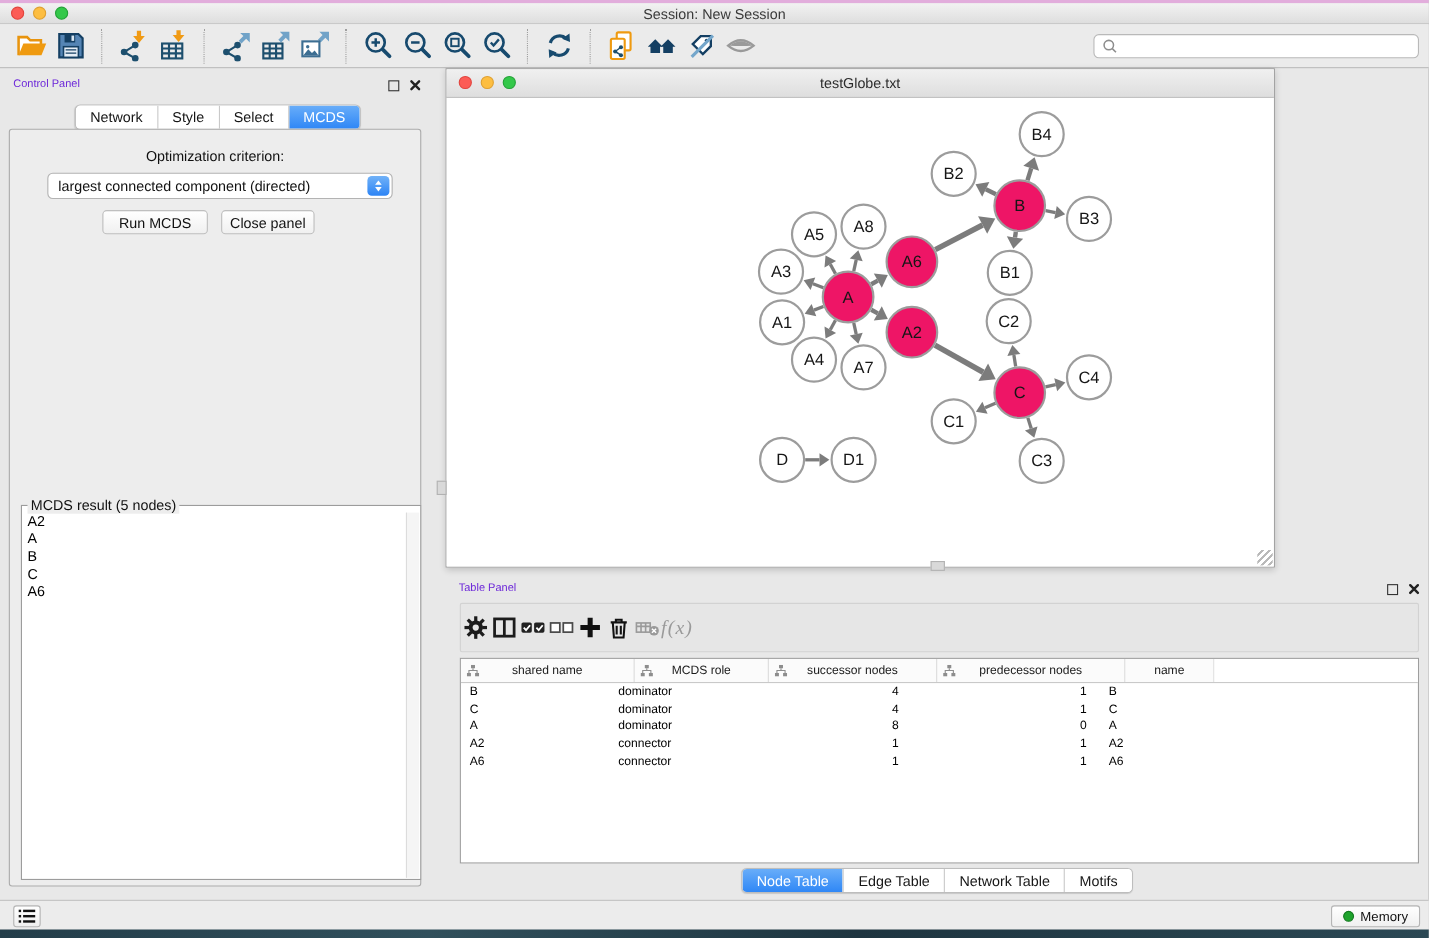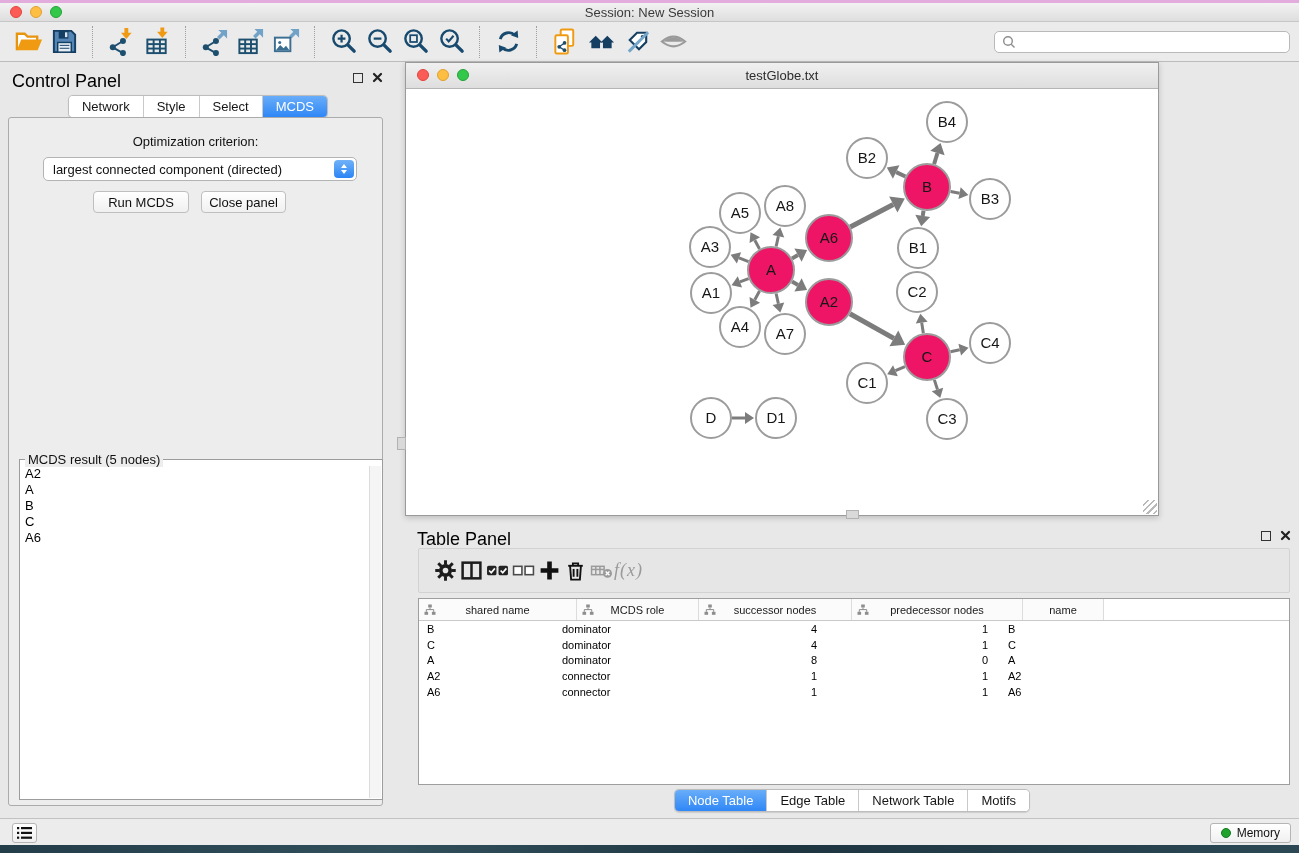--- a/index.html
+++ b/index.html
@@ -19,21 +19,21 @@
   
   .toolbar { position:absolute; left:0; top:22px; width:100%; height:40px; background:#ebebeb; border-bottom:1px solid #bcbcbc; display:flex; align-items:center; padding-left:10px; }
   .tb-btn { width:36px; height:34px; display:flex; align-items:center; justify-content:center; }
   .tb-btn svg { width:29px; height:29px; }
   .tb-sep { width:1px; height:32px; border-left:1px dotted #9f9f9f; margin:0 10px; }
   .searchbox { position:absolute; right:9px; top:9px; width:296px; height:22px; background:#fff; border:1px solid #b9b9b9; border-radius:5px; display:flex; align-items:center; padding-left:7px; }
   .searchbox input { border:none; outline:none; flex:1; font-size:13px; font-family:"Liberation Sans",sans-serif; background:transparent; height:18px; margin-left:5px; }
 
   
   .control-panel { position:absolute; left:0; top:62px; width:391px; height:756px; }
-  .panel-title { position:absolute; left:12px; top:9px; font-size:18px; color:#000000; }
+  .panel-title { position:absolute; left:12px; top:9px; font-size:10px; color:#6d28d9; }
   .panel-icons { position:absolute; right:8px; top:10px; display:flex; gap:9px; align-items:center; }
   .float-ic { width:10px; height:10px; border:1.4px solid #333; background:transparent; }
   .seg { display:inline-flex; border:1px solid #bdbdbd; border-radius:5px; overflow:hidden; background:#fff; box-shadow:0 0.5px 1px rgba(0,0,0,.12); }
   .seg .tab { padding:2px 13px; font-size:13px; line-height:17px; color:#161616; background:#fff; border-left:1px solid #c9c9c9; cursor:default; }
   .seg .tab:first-child { border-left:none; }
   .seg .tab.active { background:linear-gradient(#68adf9,#2f87f6); color:#fff; }
   .cp-tabs { position:absolute; left:5px; right:0; top:33px; display:flex; justify-content:center; }
   .cp-content { position:absolute; left:8px; top:55px; width:375px; height:689px; background:#ededed; border:1px solid #ababab; border-radius:3px; }
   .crit-label { position:absolute; left:0; right:0; top:16px; text-align:center; font-size:13px; color:#111; }
   .crit-select { position:absolute; left:34px; top:39px; width:314px; height:24px; background:#fff; border:1px solid #b3b3b3; border-radius:5px; display:flex; align-items:center; padding-left:9px; font-size:13px; color:#111; }
@@ -57,21 +57,21 @@
   .net-canvas { position:absolute; left:0; top:26px; right:0; bottom:0; background:#fff; }
   .net-canvas svg { position:absolute; left:0; top:0; }
   .resize-grip { position:absolute; right:1px; bottom:1px; width:14px; height:14px; background:repeating-linear-gradient(135deg,transparent 0 3px,#b9b9b9 3px 4.5px); }
 
   
   .grip-v { position:absolute; left:397px; top:437px; width:9px; height:13px; background:#d9d9d9; border:1px solid #b2b2b2; }
   .grip-h { position:absolute; left:846px; top:510px; width:13px; height:9px; background:#d9d9d9; border:1px solid #b2b2b2; }
 
   
   .table-panel { position:absolute; left:405px; top:520px; width:894px; height:298px; }
-  .tp-toolbar { position:absolute; left:13px; right:9px; top:28px; height:45px; background:#e6e6e6; border:1px solid #d2d2d2; border-radius:2px; display:flex; align-items:center; padding-left:13px; gap:0; }
+  .tp-toolbar { position:absolute; left:13px; right:9px; top:28px; height:45px; background:#e6e6e6; border:1px solid #d2d2d2; border-radius:2px; display:flex; align-items:center; gap:0; }
   .tp-ic { width:26px; height:26px; display:flex; align-items:center; justify-content:center; }
   .tp-ic svg { width:23px; height:23px; }
   .fx { font-family:"Liberation Serif",serif; font-style:italic; font-size:18px; color:#9a9a9a; letter-spacing:1px; }
   .grid { position:absolute; left:13px; top:78px; width:872px; height:187px; background:#fff; border:1px solid #9e9e9e; overflow:hidden; }
   .grid-header { display:flex; height:22px; background:#fbfbfb; border-bottom:1px solid #c9c9c9; }
   .th { position:relative; border-right:1px solid #dcdcdc; display:flex; align-items:center; justify-content:center; font-size:11px; color:#1a1a1a; flex:none; }
   .th .tree { position:absolute; left:5px; top:5px; }
   .th.fill { flex:1; border-right:none; background:#fff; }
   .tr { display:flex; height:15.7px; align-items:center; }
   .td { flex:none; font-size:11px; color:#000; overflow:hidden; white-space:nowrap; }

